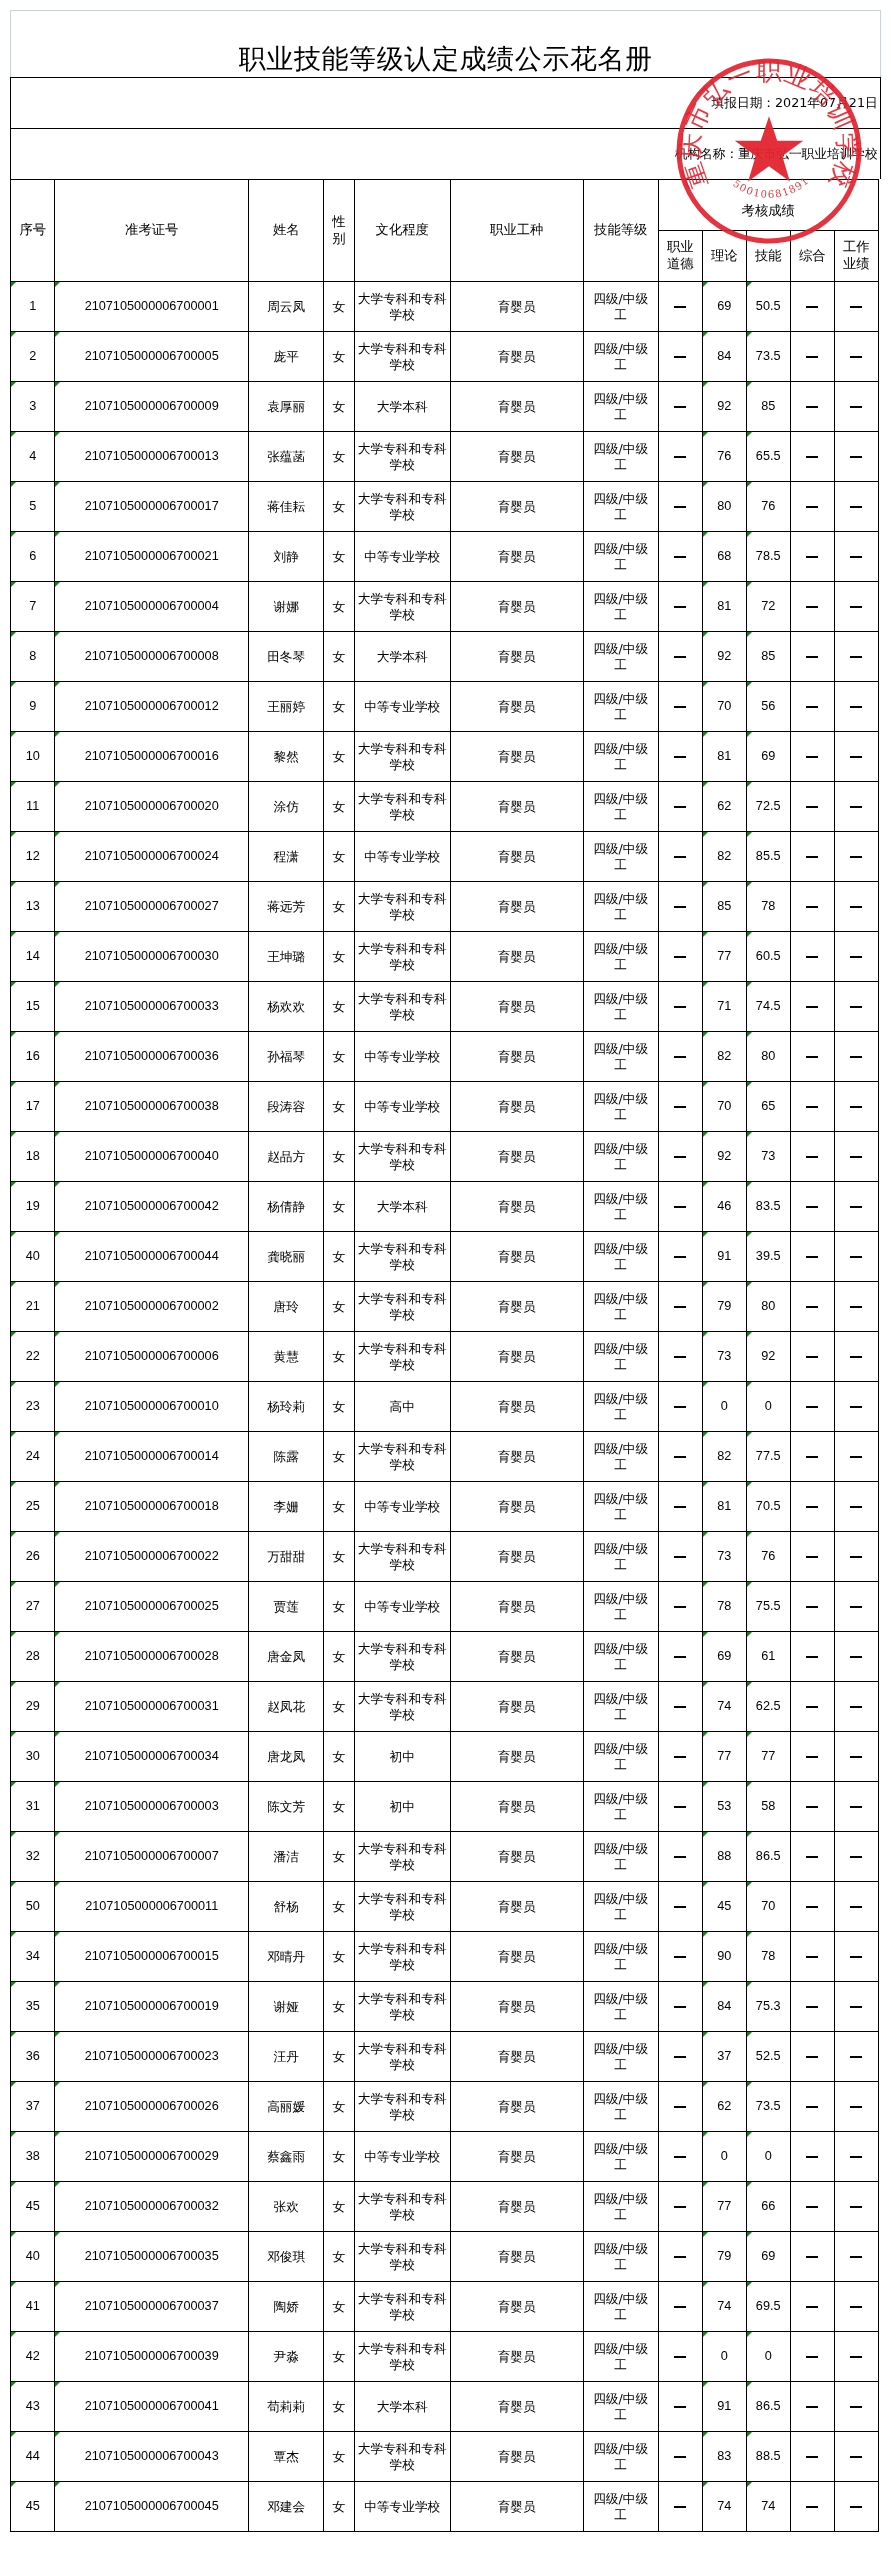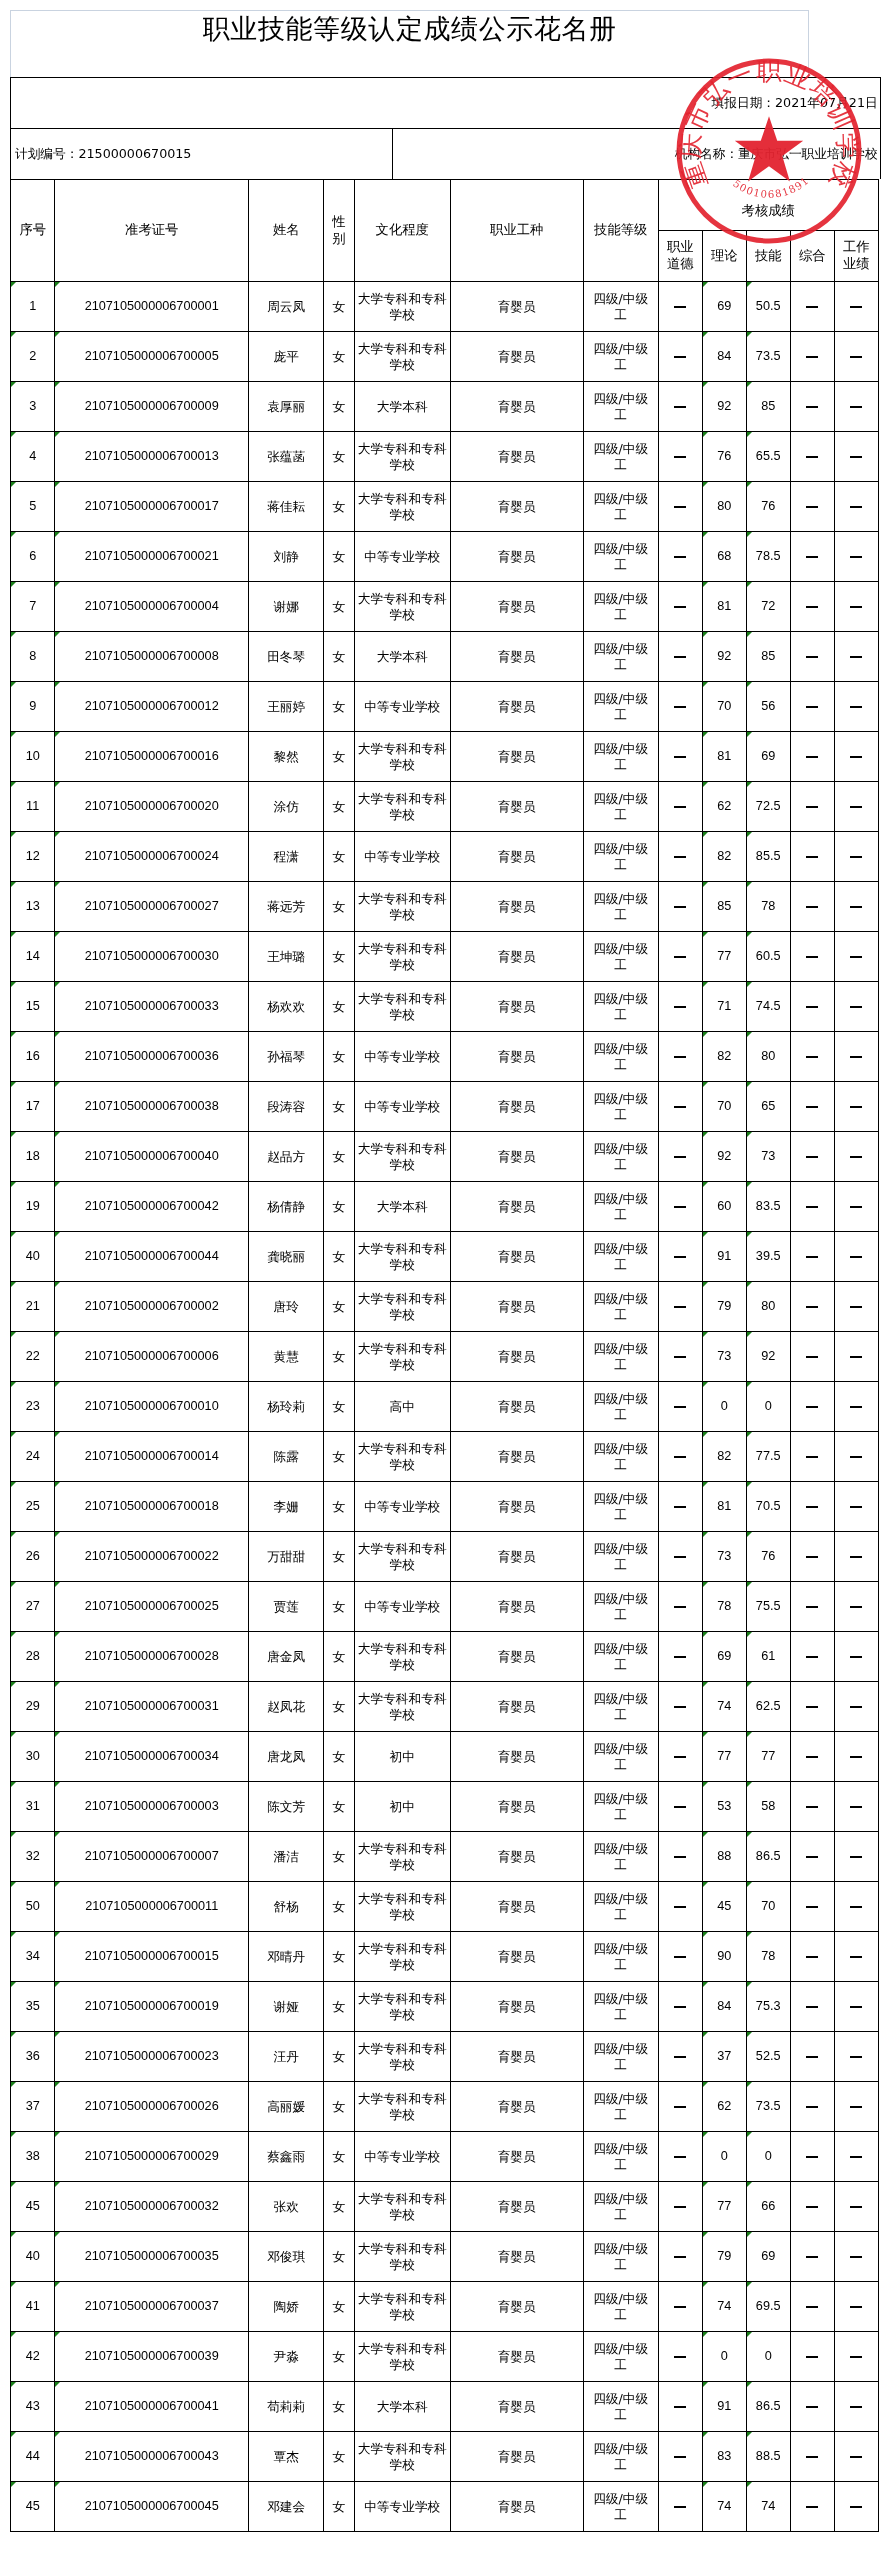--- a/index.html
+++ b/index.html
@@ -1,20 +1,20 @@
 <!DOCTYPE html>
 <html style="font-size:10.2px"><head>
 <meta charset="utf-8">
 <style>
   html, body { margin: 0; padding: 0; background: #ffffff; }
   body { width: 891px; height: 2576px; position: relative; overflow: hidden;
          font-family: "DejaVu Sans", "Liberation Sans", sans-serif; color: #000; }
-  .title-box { position: absolute; left: 10.2px; top: 10.2px; width: 799px; height: 67px;
+  .title-box { position: absolute; left: 10.2px; top: 10.2px; width: 871px; height: 67px;
                border-top: 1.3px solid #c9d3e0; border-left: 1.3px solid #c9d3e0; border-right: 1.3px solid #c9d3e0;
-               box-sizing: border-box; display: flex; align-items: flex-start; justify-content: center; }
+               box-sizing: border-box; display: flex; align-items: flex-end; justify-content: center; }
   .title { font-family: "DejaVu Serif", "Liberation Serif", serif; font-size: 27px; letter-spacing: 0.6px; }
   .info-row { position: absolute; left: 10.2px; width: 871px; height: 51px; box-sizing: border-box;
               border: 1.3px solid #000; border-bottom: none; display: flex; }
   .info-row .cell { height: 100%; display: flex; align-items: center; font-size: 12.7px; box-sizing: border-box; }
   .info-row .left { width: 382px; border-right: 1.3px solid #000; padding-left: 3.8px; }
   .info-row .right { flex: 1; justify-content: flex-end; padding-right: 2.5px; }
   table.grid { position: absolute; left: 10.2px; top: 179px; border-collapse: collapse; table-layout: fixed; }
   table.grid td, table.grid th { border: 1.3px solid #000; border-top-width: 1.9px; padding: 0; text-align: center;
        vertical-align: middle; font-weight: normal; font-size: 12.7px; line-height: 1.25; position: relative; overflow: hidden; }
   table.grid th { font-size: 13.3px; }
@@ -29,21 +29,20 @@
 <body>
 
 <div class="title-box">
   <div class="title">职业技能等级认定成绩公示花名册</div>
 </div>
 
 <div class="info-row" style="top:77px;">
   <div class="cell right">填报日期：2021年07月21日</div>
 </div>
 <div class="info-row" style="top:128px;">
-  <div class="cell left">计划编号：21500000670015</div>
   <div class="cell right">机构名称：重庆市弘一职业培训学校</div>
 </div>
 
 <table class="grid">
   <colgroup>
     <col style="width:44px">
       <col style="width:194px">
       <col style="width:75px">
       <col style="width:30.5px">
     <col style="width:96px">
@@ -329,21 +328,21 @@
       </tr>
       <tr class="data">
         <td class="num tri"><span>19</span></td>
         <td class="num tri"><span>2107105000006700042</span></td>
         <td><span>杨倩静</span></td>
         <td><span>女</span></td>
         <td><span style="display: inline-block; width: 89px;">大学本科</span></td>
         <td><span>育婴员</span></td>
         <td><span style="display: inline-block; width: 61px;">四级/中级工</span></td>
         <td class="dashcell" title="—"><span class="dash" title=""></span></td>
-        <td class="num tri"><span>60</span></td>
+        <td class="num tri"><span>46</span></td>
         <td class="num tri"><span>83.5</span></td>
         <td class="dashcell" title="—"><span class="dash" title=""></span></td>
         <td class="dashcell" title="—"><span class="dash" title=""></span></td>
       </tr>
       <tr class="data">
         <td class="num tri"><span>40</span></td>
         <td class="num tri"><span>2107105000006700044</span></td>
         <td><span>龚晓丽</span></td>
         <td><span>女</span></td>
         <td><span style="display: inline-block; width: 89px;">大学专科和专科学校</span></td>

